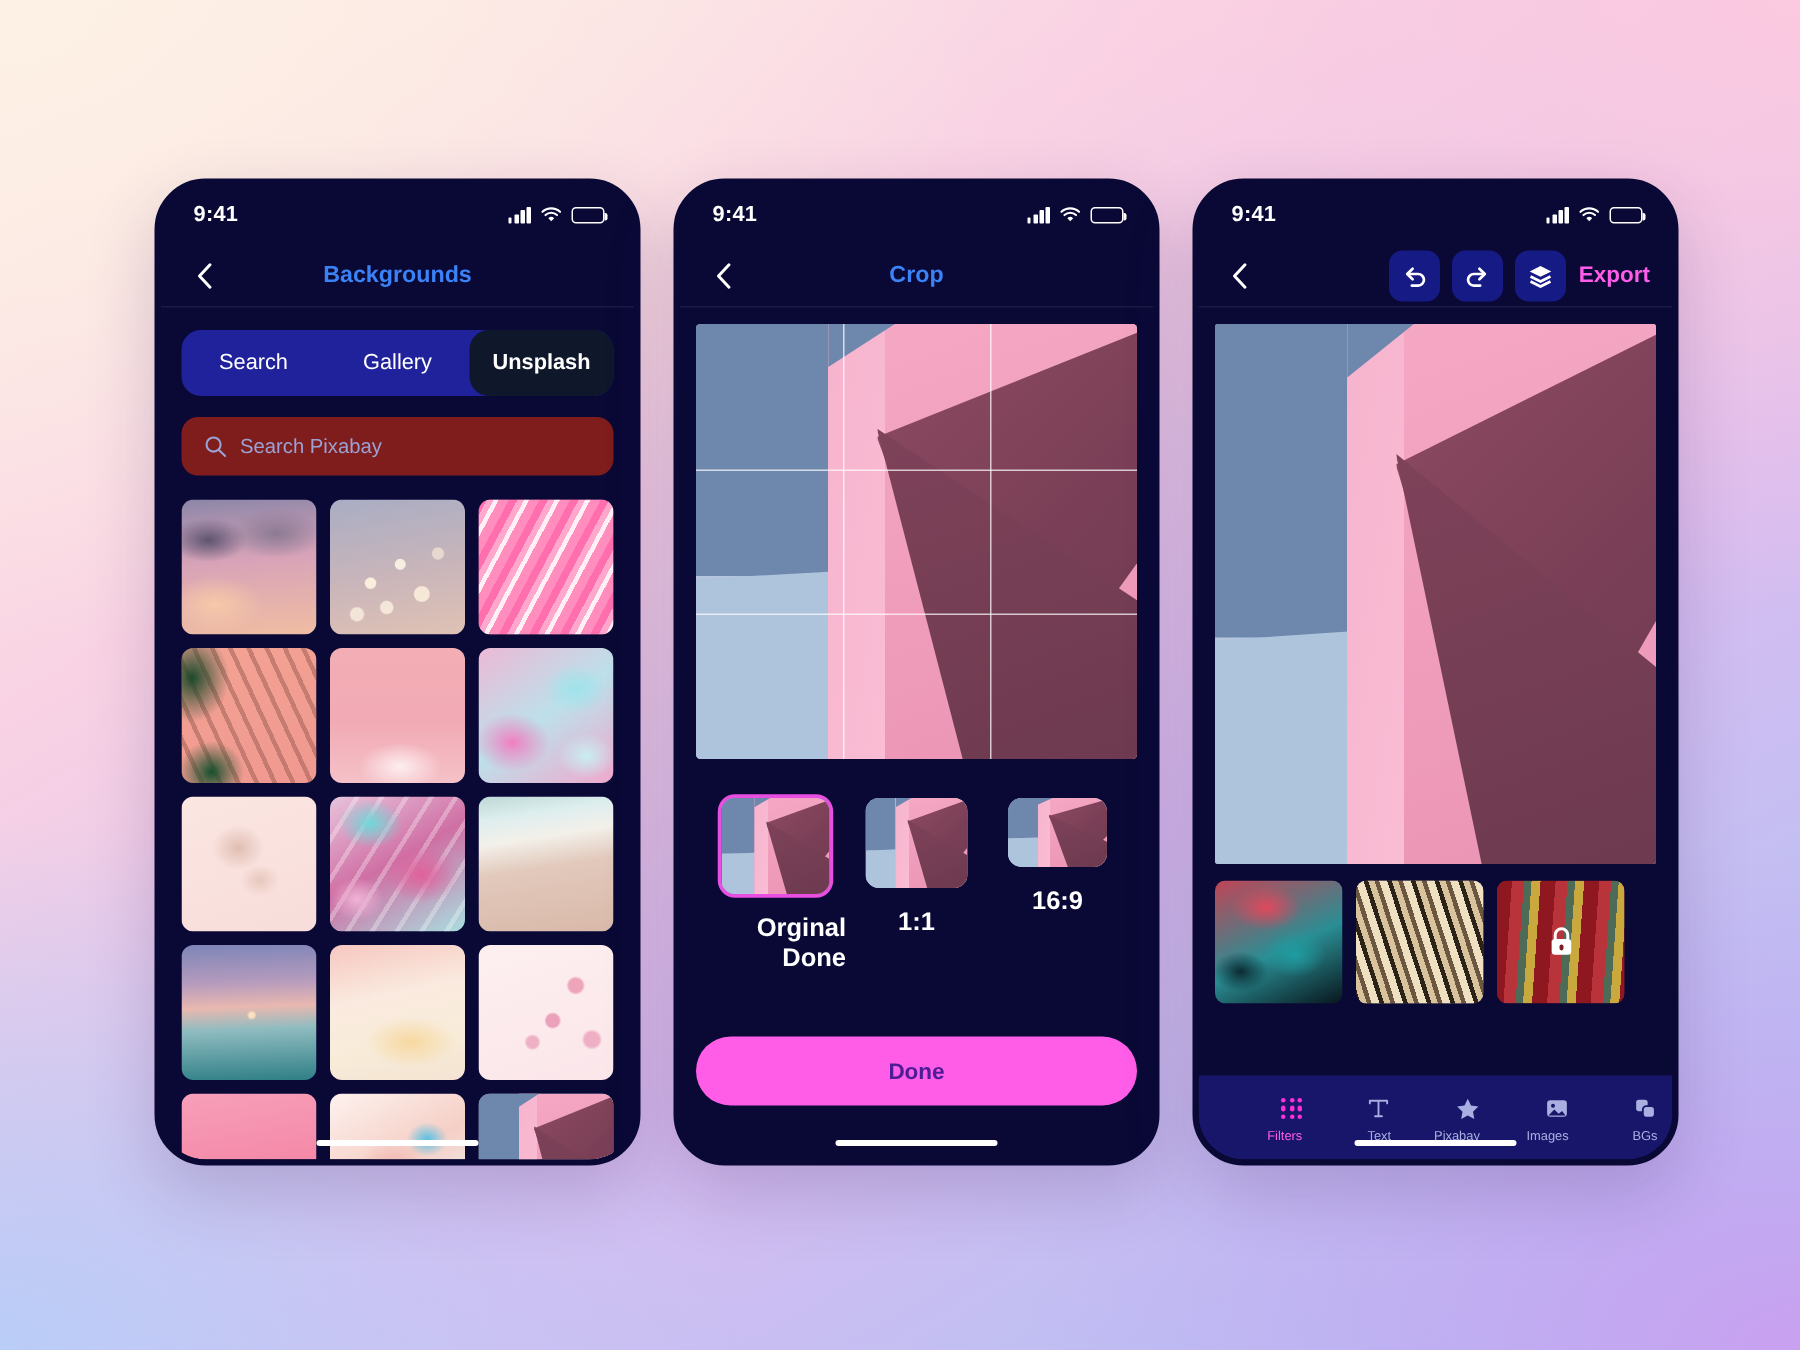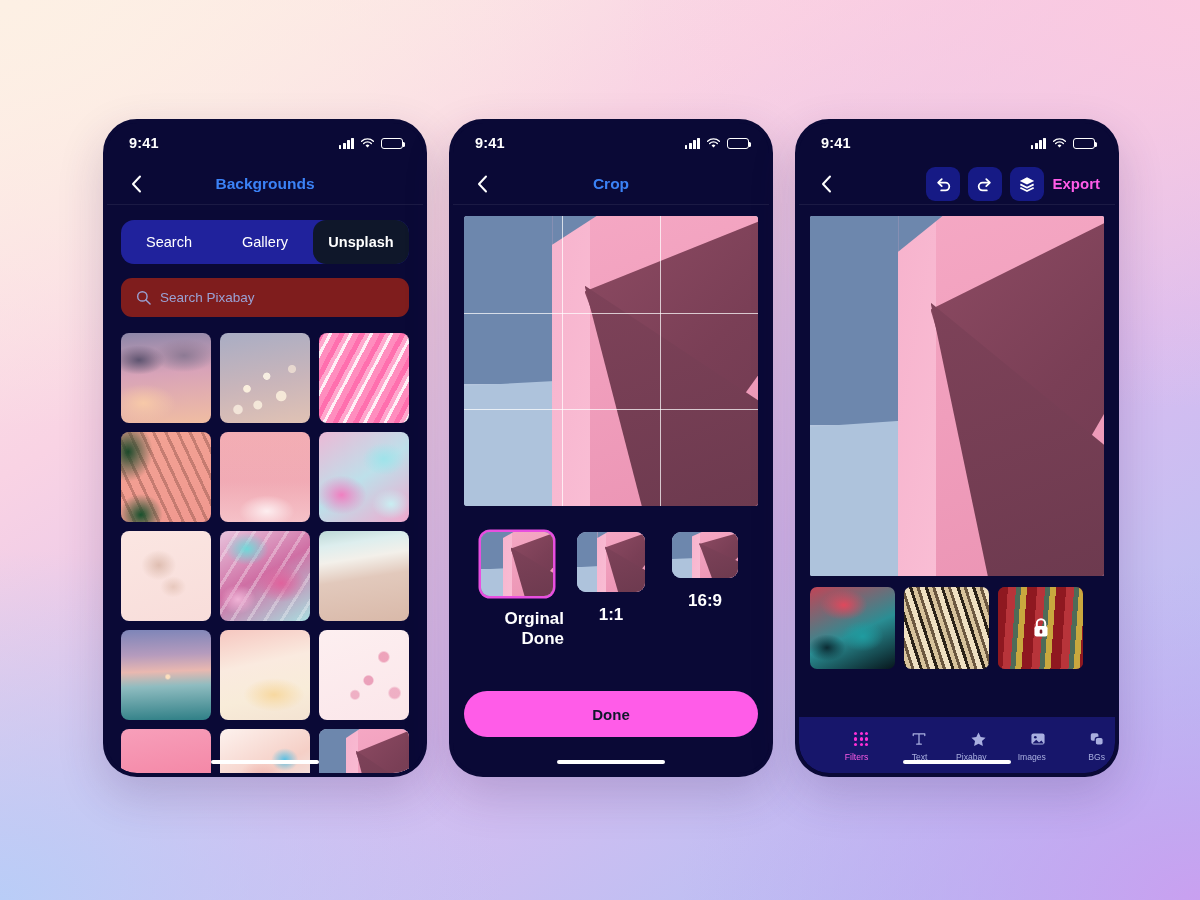--- a/index.html
+++ b/index.html
@@ -81,21 +81,21 @@
   .ratios { margin-top:26px; display:flex; gap:0; padding:0 6px; }
   .ratio { flex:1; display:flex; flex-direction:column; align-items:center; cursor:pointer; }
   .ratio-thumb { border-radius:9px; overflow:hidden; position:relative; background:#2b2e63; }
   .ratio.selected .ratio-thumb { box-shadow:0 0 0 2.5px #e84fe0; }
   .r-orig .ratio-thumb { width:72px; height:64px; }
   .r-11   .ratio-thumb { width:68px; height:60px; }
   .r-169  .ratio-thumb { width:66px; height:46px; }
   .ratio-lbl { margin-top:13px; color:#fff; font-size:17px; font-weight:700;text-align:right; }
   .done-wrap { margin-top:auto; padding:0 0 36px; }
   .done { height:46px; background:#ff5ce8; border-radius:23px; display:flex;
-          align-items:center; justify-content:center; color:#0f172a; font-size:15px;
+          align-items:center; justify-content:center; color:#4c1d95; font-size:15px;
           font-weight:700; cursor:pointer; }
 
   
   .p3-nav { height:42px; flex:0 0 42px; display:flex; align-items:center; gap:8px;
             padding:0 11px 0 14px; border-bottom:1px solid rgba(255,255,255,.07); }
   .tool-btn { width:34px; height:34px; border-radius:9px; background:#161a85;
               display:flex; align-items:center; justify-content:center; cursor:pointer; }
   .tool-btn svg { width:18px; height:18px; }
   .export { margin-left:auto; color:#ff5ce8; font-size:15px; font-weight:600; cursor:pointer;
             padding-right:4px; }

